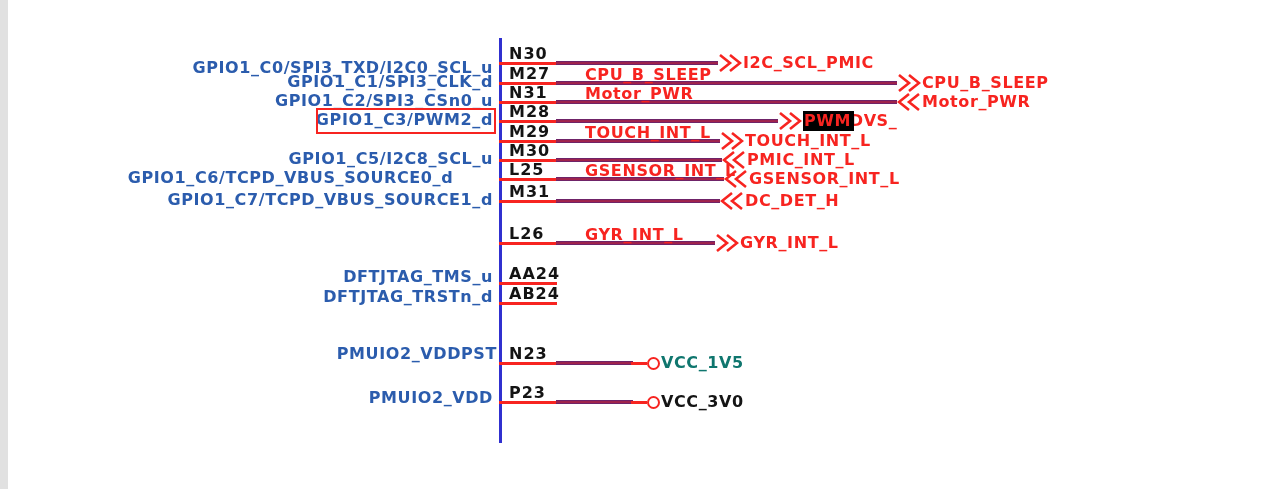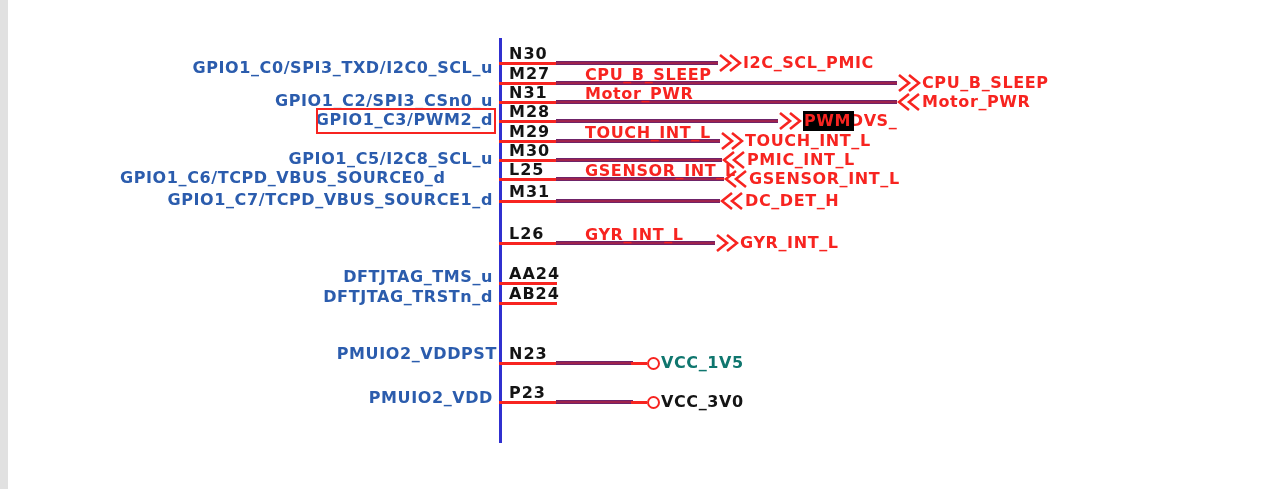--- a/index.html
+++ b/index.html
@@ -32,20 +32,21 @@
       <div class="txt" style="left: 509px; top: 44px; color: rgb(20, 20, 20); letter-spacing: 1px;">N30</div>
       <div style="left: 499px; top: 62px; width: 58px; height: 3px; background: rgb(247, 36, 32);"></div>
       <div style="left: 556px; top: 61px; width: 162px; height: 4px; background: linear-gradient(rgb(111, 35, 104) 0%, rgb(111, 35, 104) 22%, rgb(163, 35, 74) 40%, rgb(163, 35, 74) 62%, rgb(111, 35, 104) 82%, rgb(111, 35, 104) 100%);"></div>
       <div class="chev" style="left: 718px; top: 53px; width: 24px; height: 20px;">
         <svg width="24" height="20" viewBox="0 0 24 20">
           <polyline points="2,2 12,10 2,18" fill="none" stroke="#f72420" stroke-width="2.6"></polyline>
           <polyline points="12,2 22,10 12,18" fill="none" stroke="#f72420" stroke-width="2.6"></polyline>
         </svg>
       </div>
       <div class="txt" style="left: 743px; top: 53px; color: rgb(247, 36, 32);">I2C_SCL_PMIC</div>
+      <div class="txt pin-name" style="left: 120px; width: 373px; top: 72px; color: rgb(43, 92, 173); text-align: right;">GPIO1_C1/SPI3_CLK_d</div>
       <div class="txt" style="left: 509px; top: 64px; color: rgb(20, 20, 20); letter-spacing: 1px;">M27</div>
       <div style="left: 499px; top: 82px; width: 58px; height: 3px; background: rgb(247, 36, 32);"></div>
       <div style="left: 556px; top: 81px; width: 341px; height: 4px; background: linear-gradient(rgb(111, 35, 104) 0%, rgb(111, 35, 104) 22%, rgb(163, 35, 74) 40%, rgb(163, 35, 74) 62%, rgb(111, 35, 104) 82%, rgb(111, 35, 104) 100%);"></div>
       <div class="txt" style="left: 585px; top: 65px; color: rgb(247, 36, 32);">CPU_B_SLEEP</div>
       <div class="chev" style="left: 897px; top: 73px; width: 24px; height: 20px;">
         <svg width="24" height="20" viewBox="0 0 24 20">
           <polyline points="2,2 12,10 2,18" fill="none" stroke="#f72420" stroke-width="2.6"></polyline>
           <polyline points="12,2 22,10 12,18" fill="none" stroke="#f72420" stroke-width="2.6"></polyline>
         </svg>
       </div>
@@ -92,21 +93,21 @@
       <div class="txt" style="left: 509px; top: 141px; color: rgb(20, 20, 20); letter-spacing: 1px;">M30</div>
       <div style="left: 499px; top: 159px; width: 58px; height: 3px; background: rgb(247, 36, 32);"></div>
       <div style="left: 556px; top: 158px; width: 166px; height: 4px; background: linear-gradient(rgb(111, 35, 104) 0%, rgb(111, 35, 104) 22%, rgb(163, 35, 74) 40%, rgb(163, 35, 74) 62%, rgb(111, 35, 104) 82%, rgb(111, 35, 104) 100%);"></div>
       <div class="chev" style="left: 722px; top: 150px; width: 24px; height: 20px;">
         <svg width="24" height="20" viewBox="0 0 24 20">
           <polyline points="22,2 12,10 22,18" fill="none" stroke="#f72420" stroke-width="2.6"></polyline>
           <polyline points="12,2 2,10 12,18" fill="none" stroke="#f72420" stroke-width="2.6"></polyline>
         </svg>
       </div>
       <div class="txt" style="left: 747px; top: 150px; color: rgb(247, 36, 32);">PMIC_INT_L</div>
-      <div class="txt pin-name" style="left: 120px; width: 373px; top: 168px; color: rgb(43, 92, 173); text-align: left;">GPIO1_C6/TCPD_VBUS_SOURCE0_d</div>
+      <div class="txt pin-name" style="left: 104px; width: 373px; top: 168px; color: rgb(43, 92, 173); text-align: center;">GPIO1_C6/TCPD_VBUS_SOURCE0_d</div>
       <div class="txt" style="left: 509px; top: 160px; color: rgb(20, 20, 20); letter-spacing: 1px;">L25</div>
       <div style="left: 499px; top: 178px; width: 58px; height: 3px; background: rgb(247, 36, 32);"></div>
       <div style="left: 556px; top: 177px; width: 168px; height: 4px; background: linear-gradient(rgb(111, 35, 104) 0%, rgb(111, 35, 104) 22%, rgb(163, 35, 74) 40%, rgb(163, 35, 74) 62%, rgb(111, 35, 104) 82%, rgb(111, 35, 104) 100%);"></div>
       <div class="txt" style="left: 585px; top: 161px; color: rgb(247, 36, 32);">GSENSOR_INT_L</div>
       <div class="chev" style="left: 724px; top: 169px; width: 24px; height: 20px;">
         <svg width="24" height="20" viewBox="0 0 24 20">
           <polyline points="22,2 12,10 22,18" fill="none" stroke="#f72420" stroke-width="2.6"></polyline>
           <polyline points="12,2 2,10 12,18" fill="none" stroke="#f72420" stroke-width="2.6"></polyline>
         </svg>
       </div>

